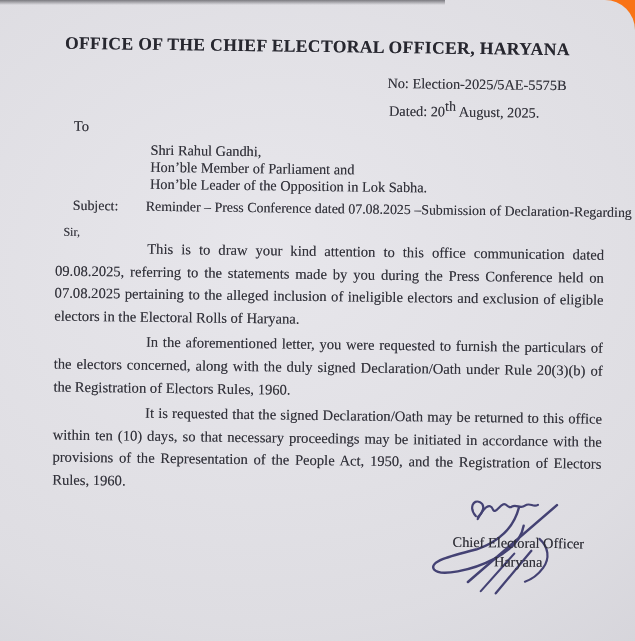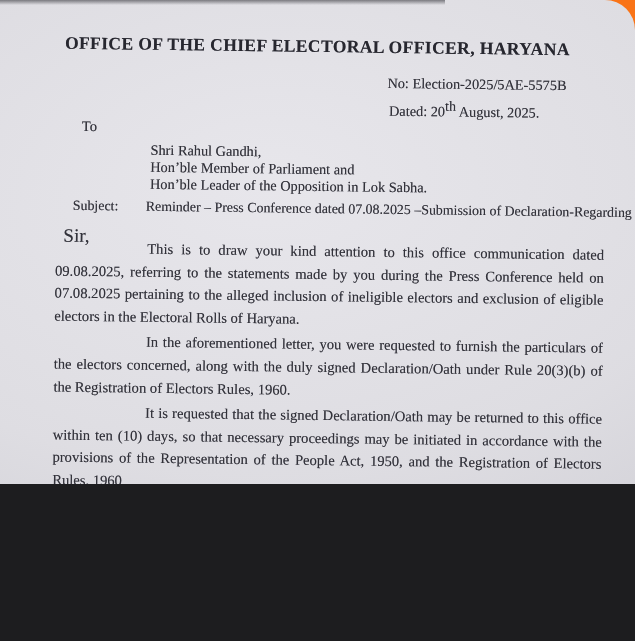--- a/index.html
+++ b/index.html
@@ -1,17 +1,17 @@
 <!DOCTYPE html>
 <html><head>
 <meta charset="utf-8">
 <style>
   html,body { margin:0; padding:0; background:#1d1d1f; }
   .page {
-    position:relative; width:635px; height:484px; overflow:hidden;
+    position:relative; width:635px; height:641px; overflow:hidden;
     background:#f97316;
     font-family:"Liberation Serif","DejaVu Serif",serif;
   }
   .paper {
     position:absolute; inset:0;
     background:
       radial-gradient(ellipse 130% 110% at 42% 38%, rgba(232,231,236,0.9) 0%, rgba(222,221,226,0.9) 55%, rgba(202,201,208,0.9) 100%),
       linear-gradient(158deg, #d3d2d8 0%, #dedde2 32%, #e0dfe4 58%, #d7d6dc 100%);
     border-top-right-radius:30px;
   }
@@ -26,25 +26,25 @@
     text-shadow:0 0 0.6px rgba(50,50,60,0.55);
   }
   .title {
     position:absolute; top:36px; left:0; right:0; margin:0;
     text-align:center; font-size:17.5px; font-weight:bold;
     letter-spacing:0.4px; white-space:nowrap; color:#27272f;
   }
   .refno   { position:absolute; top:74px;  left:388px; font-size:14.3px; }
   .dated   { position:absolute; top:97px;  left:390px; font-size:14.3px; }
   .dated sup { font-size:14px; }
-  .to      { position:absolute; top:121px; left:83px;  font-size:14.5px; }
+  .to      { position:absolute; top:121px; left:75px;  font-size:14.5px; }
   .recipient { position:absolute; top:144px; left:152px; font-size:14.3px; line-height:17px; }
   .subject-row { position:absolute; top:201px; left:75px; font-size:13.9px; white-space:nowrap; }
   .subject-label { display:inline-block; width:73px; }
-  .salutation { position:absolute; top:228px; left:66px; font-size:19px; }
+  .salutation { position:absolute; top:228px; left:66px; font-size:12px; }
   .body-text {
     position:absolute; top:240px; left:58px; width:549px;
     font-size:14.6px; line-height:22.6px; text-align:justify;
   }
   .body-text p { margin:0 0 3px 0; text-indent:92px; }
   .sig-svg { position:absolute; left:426px; top:492px; }
   .sig-text {
     position:absolute; left:455px; top:531px; width:140px;
     text-align:center; font-size:14.3px; line-height:18.5px; color:#2e2e36;
   }

